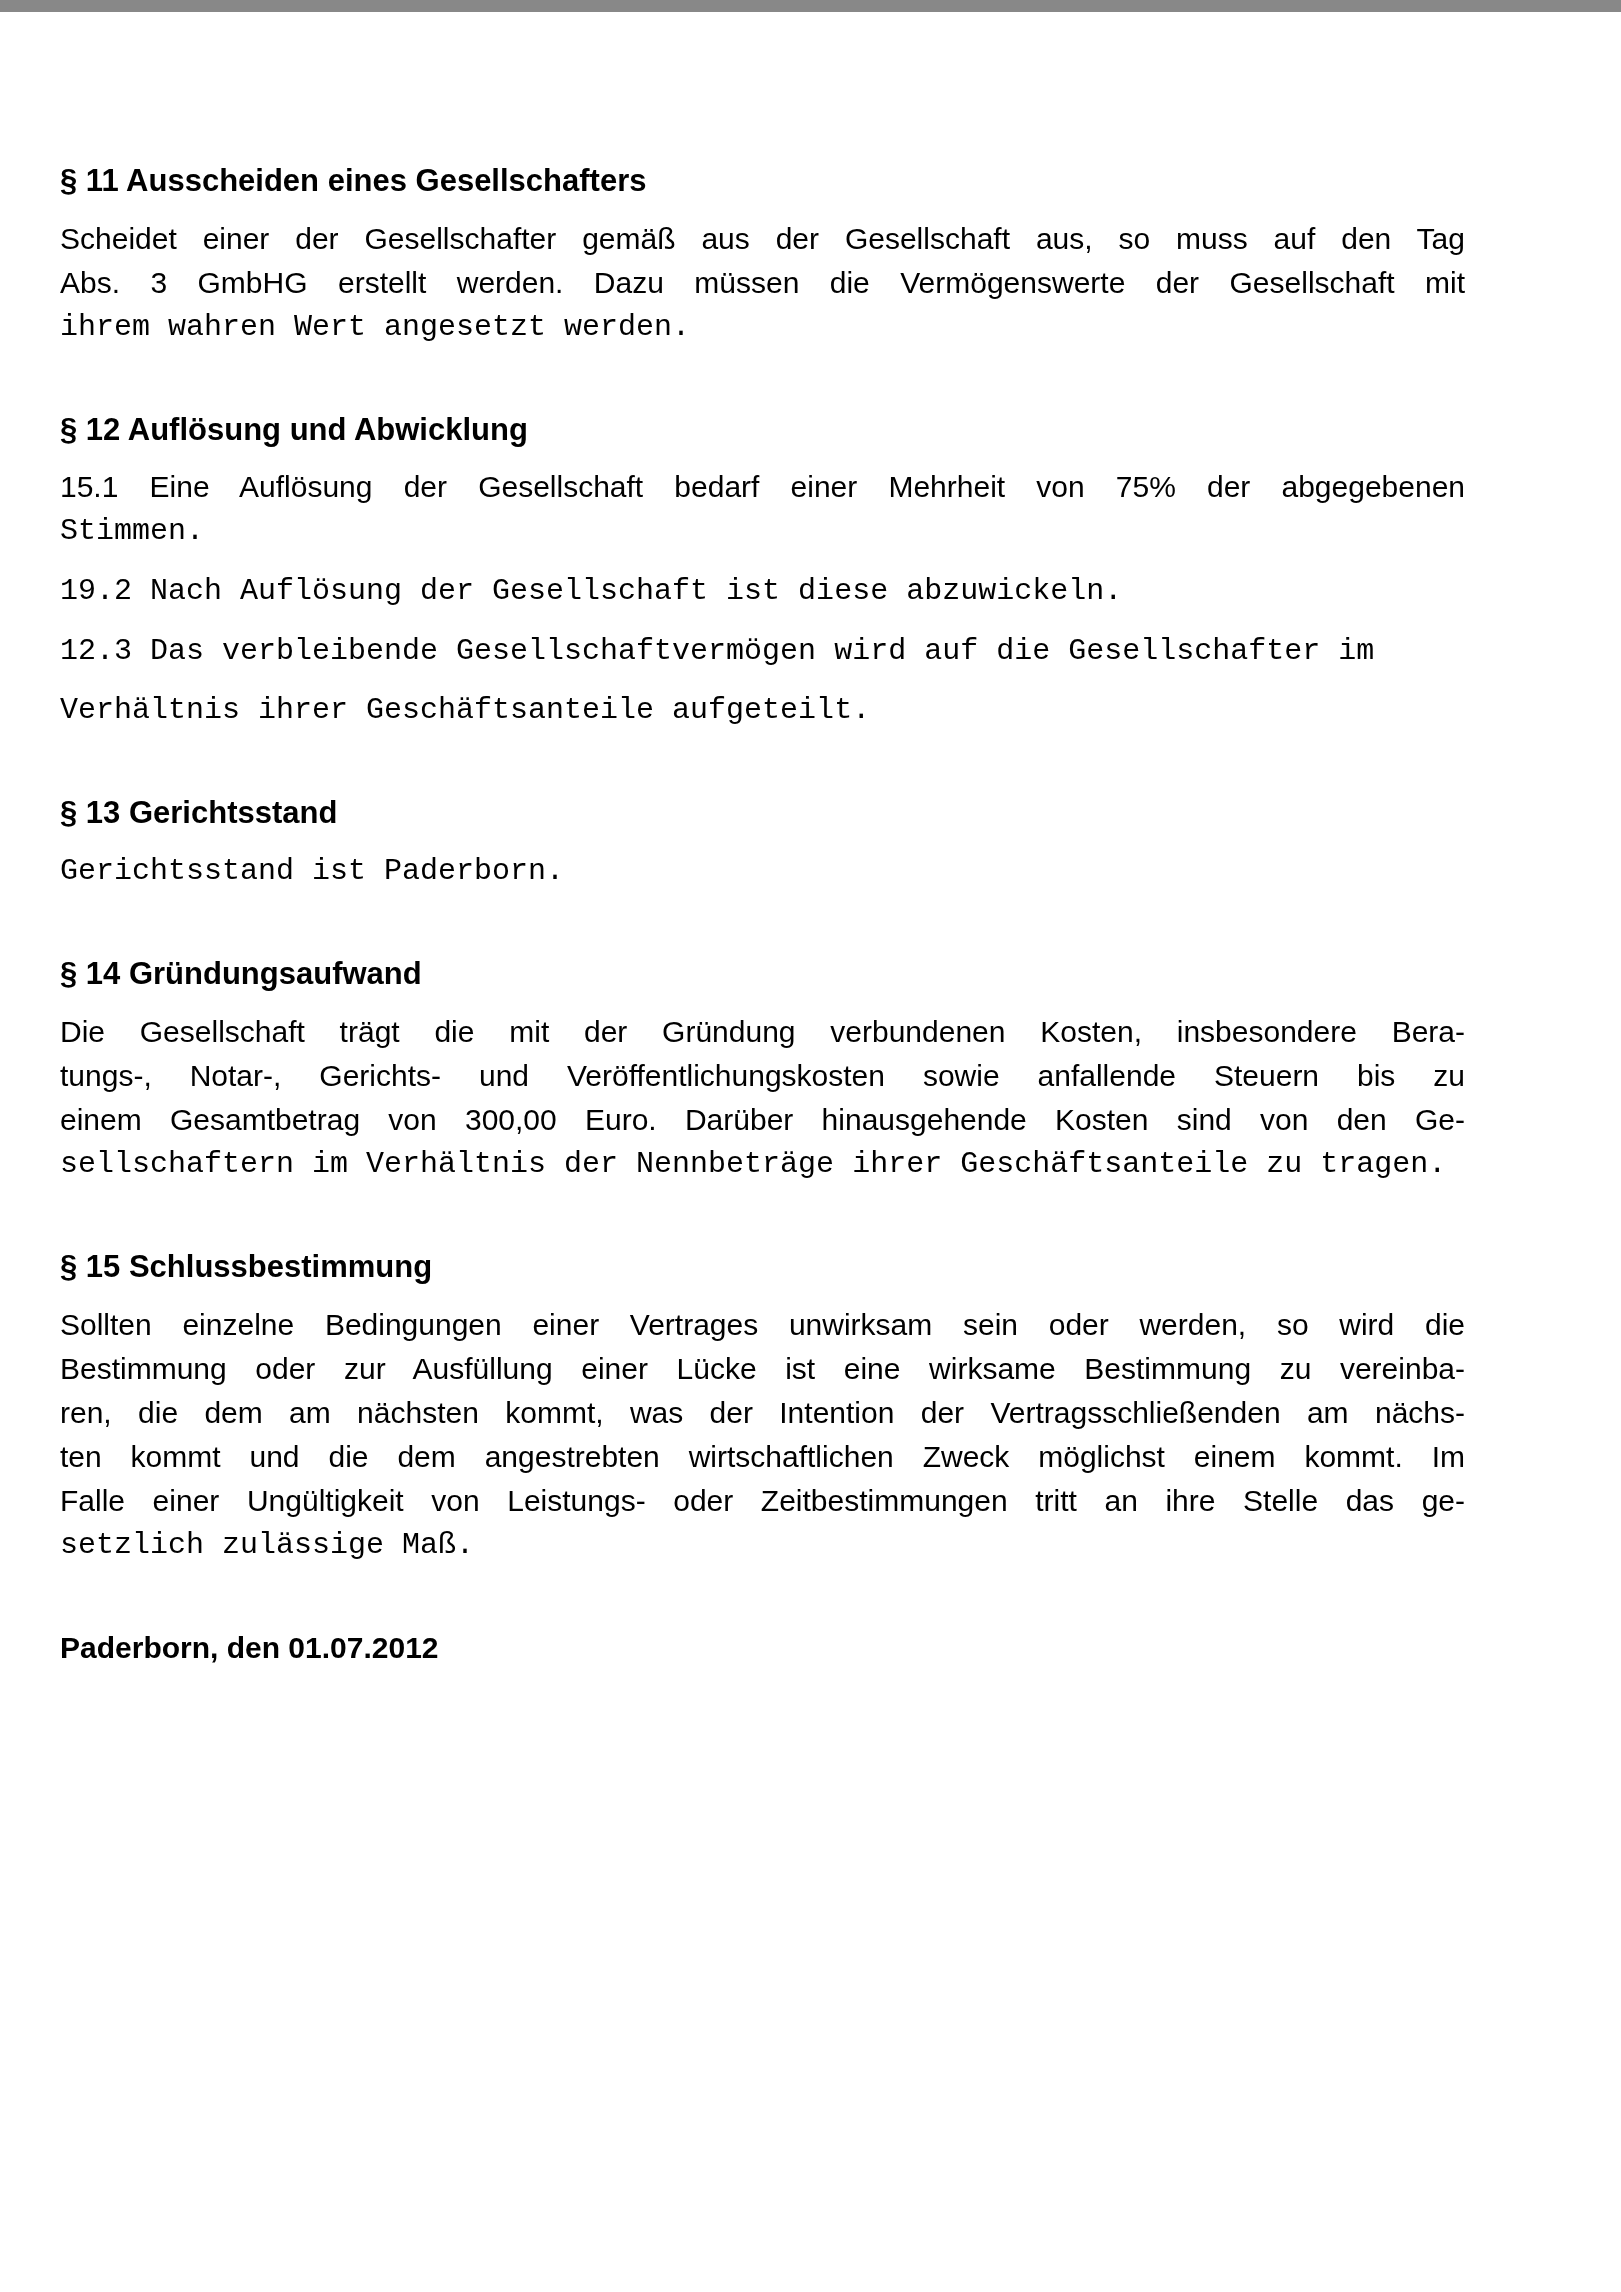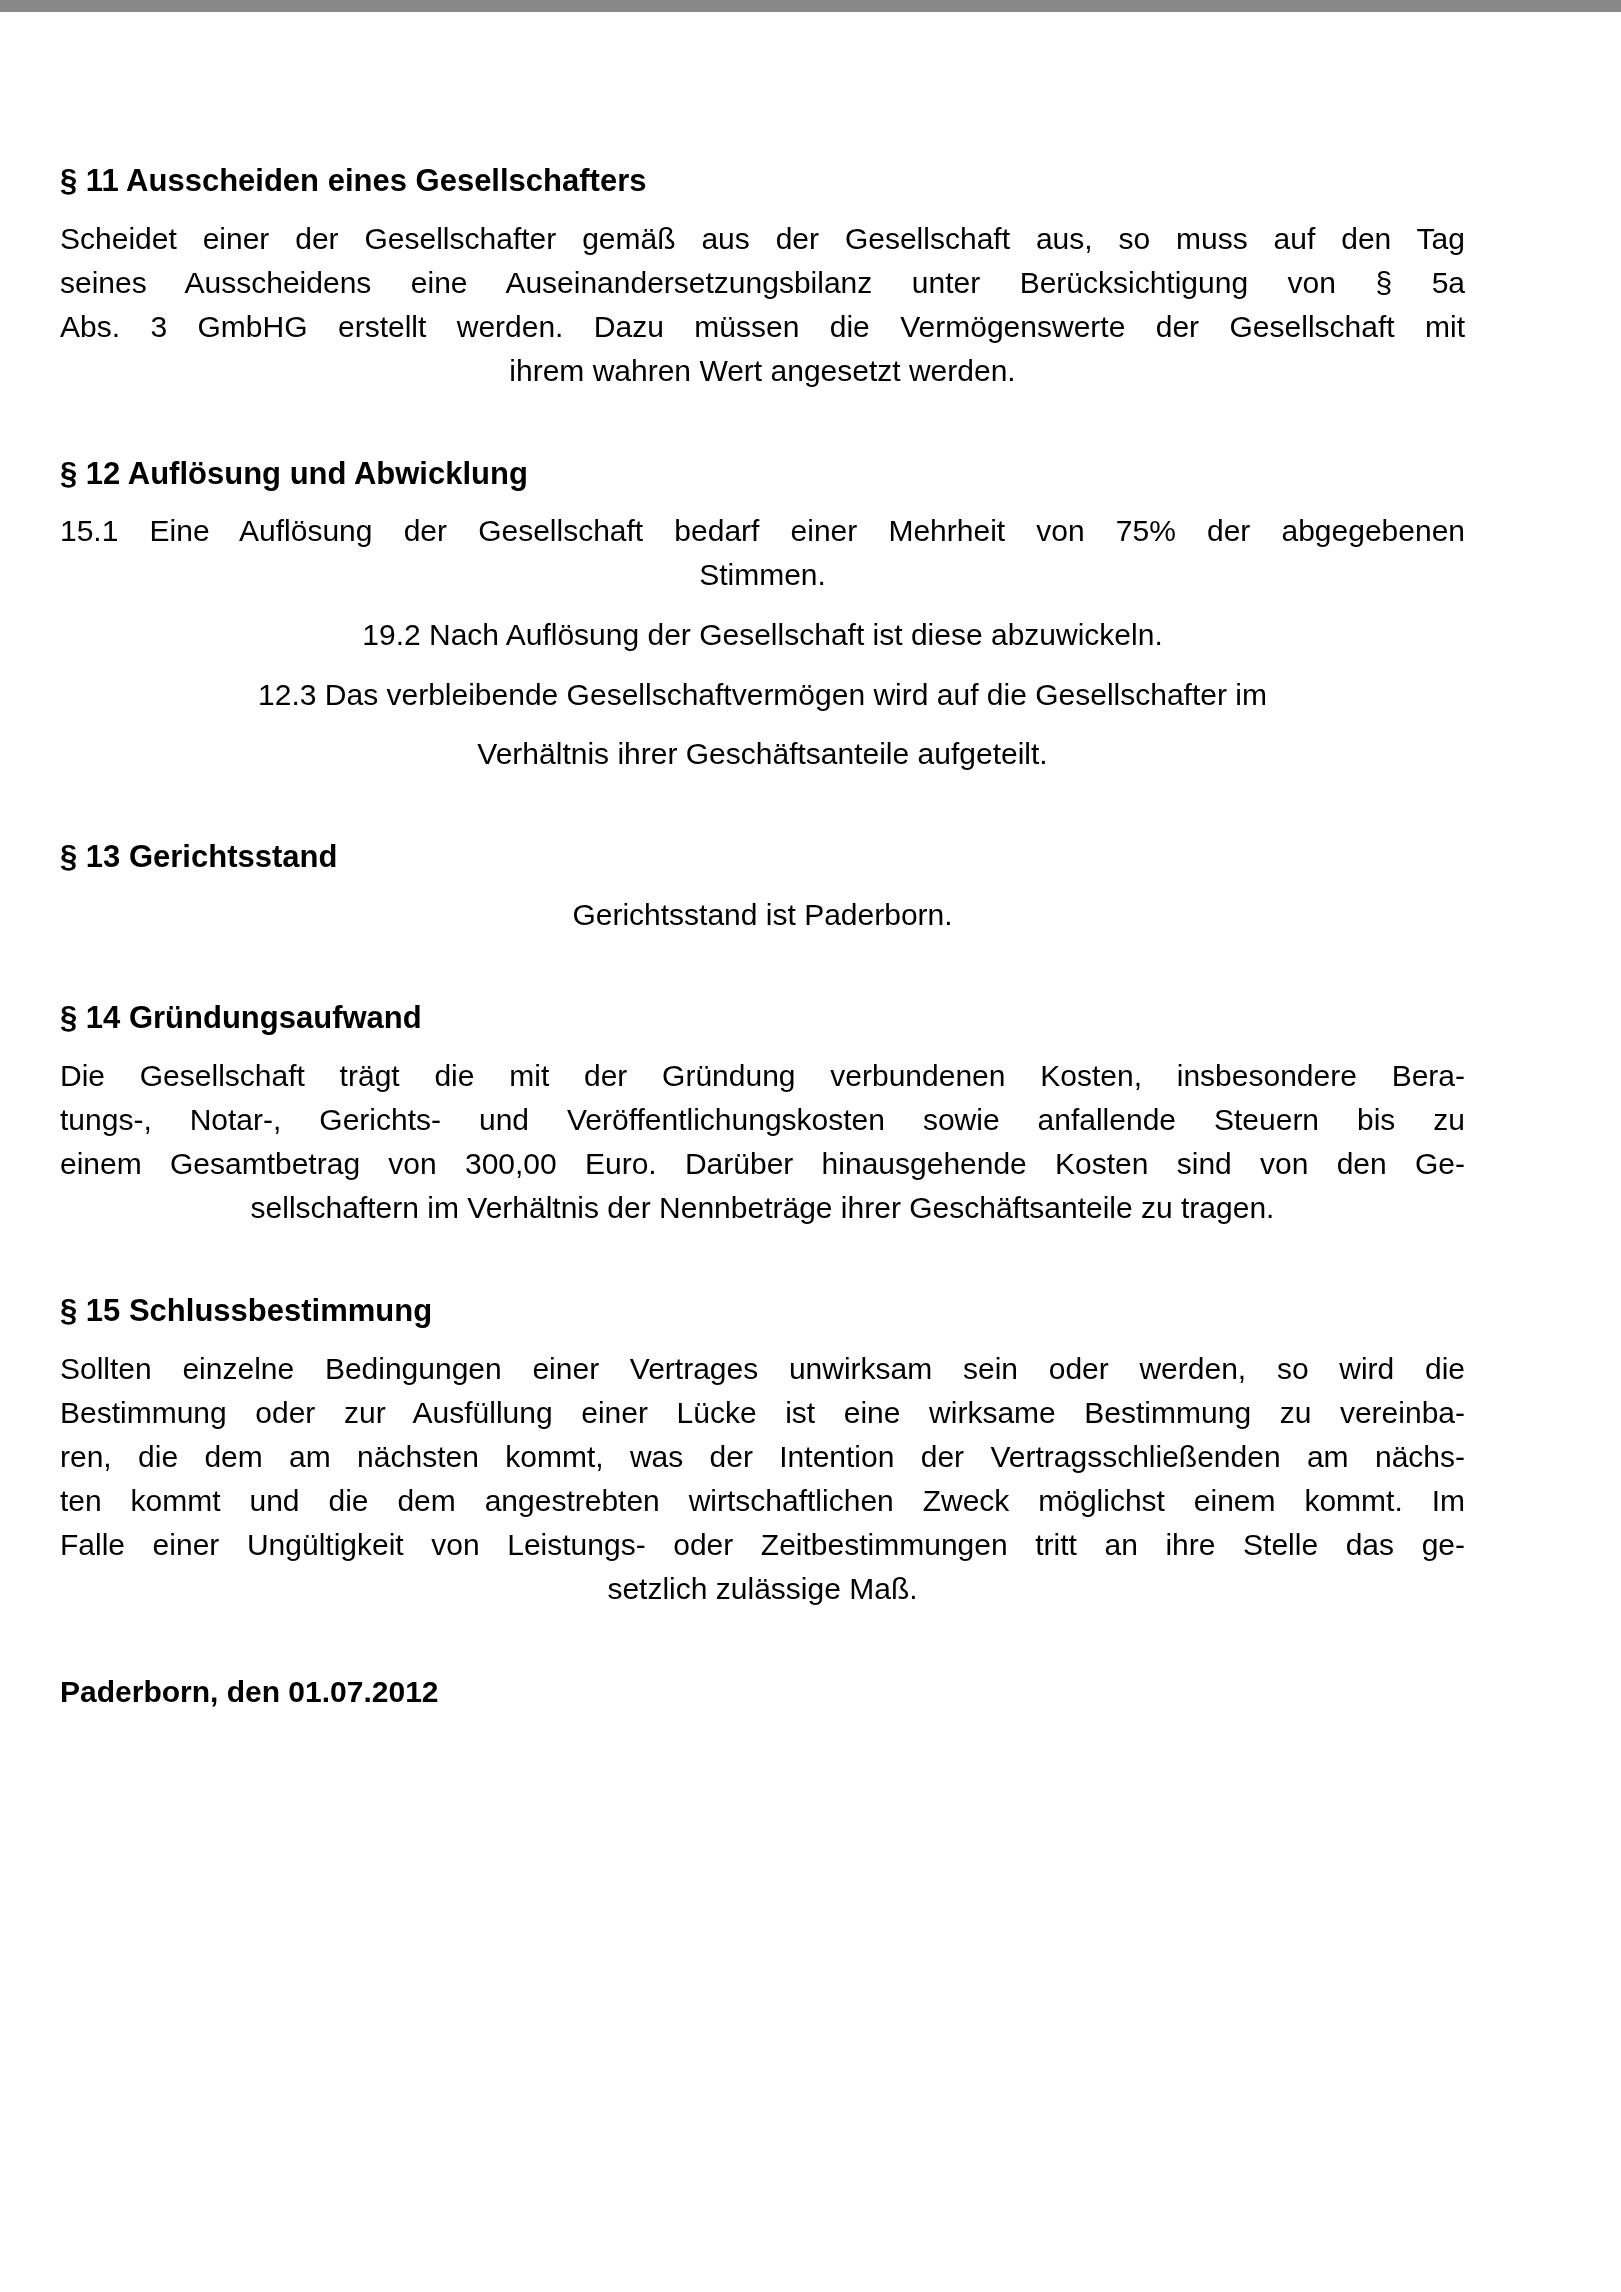--- a/index.html
+++ b/index.html
@@ -27,33 +27,32 @@
     font-weight: bold;
     line-height: 44px;
     margin: 0 0 13.7px 0;
   }
   .para { margin: 0 0 15.7px 0; }
   .para .line { display: block; }
   .para .line.just {
     text-align: justify;
     text-align-last: justify;
   }
-  .para .line.last { text-align: center; }
+  .para .line.last { text-align: left; font-family: Liberation Mono, monospace; }
   .closing { margin-top: 0; font-weight: bold; }
 </style>
 </head>
 <body>
 
 <div class="page">
 
   <div class="section">
     <div class="section-heading">§ 11 Ausscheiden eines Gesellschafters</div>
     <div class="para">
         <div class="line just">Scheidet einer der Gesellschafter gemäß aus der Gesellschaft aus, so muss auf den Tag</div>
-        <div class="line just">seines Ausscheidens eine Auseinandersetzungsbilanz unter Berücksichtigung von § 5a</div>
         <div class="line just">Abs. 3 GmbHG erstellt werden. Dazu müssen die Vermögenswerte der Gesellschaft mit</div>
         <div class="line last">ihrem wahren Wert angesetzt werden.</div>
       </div>
   </div>
 
   <div class="section">
     <div class="section-heading">§ 12 Auflösung und Abwicklung</div>
     <div class="para">
         <div class="line just">15.1 Eine Auflösung der Gesellschaft bedarf einer Mehrheit von 75% der abgegebenen</div>
         <div class="line last">Stimmen.</div>

